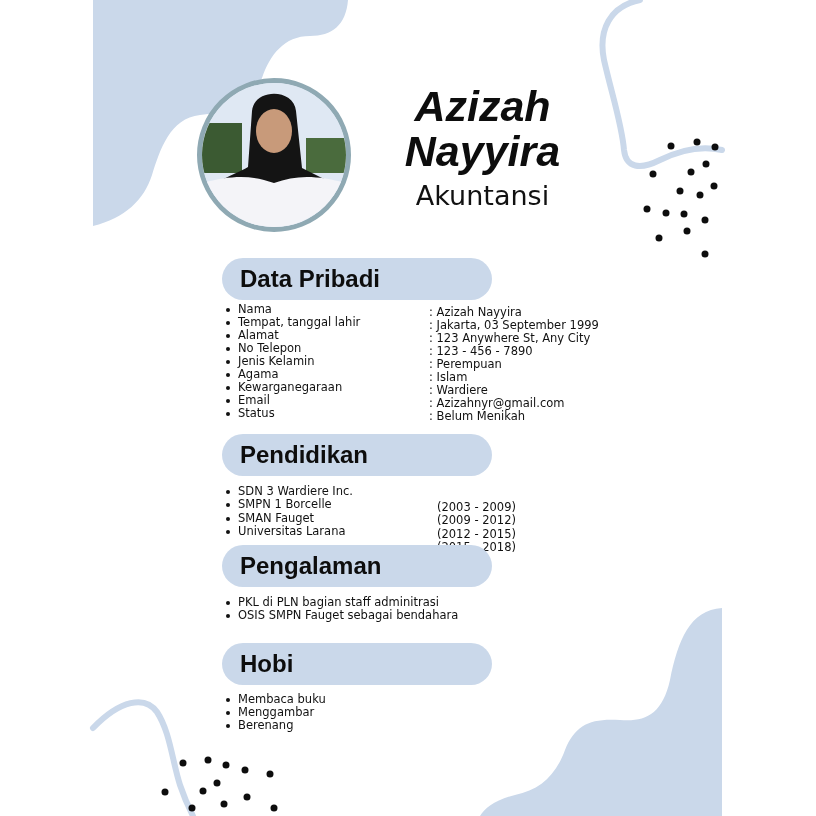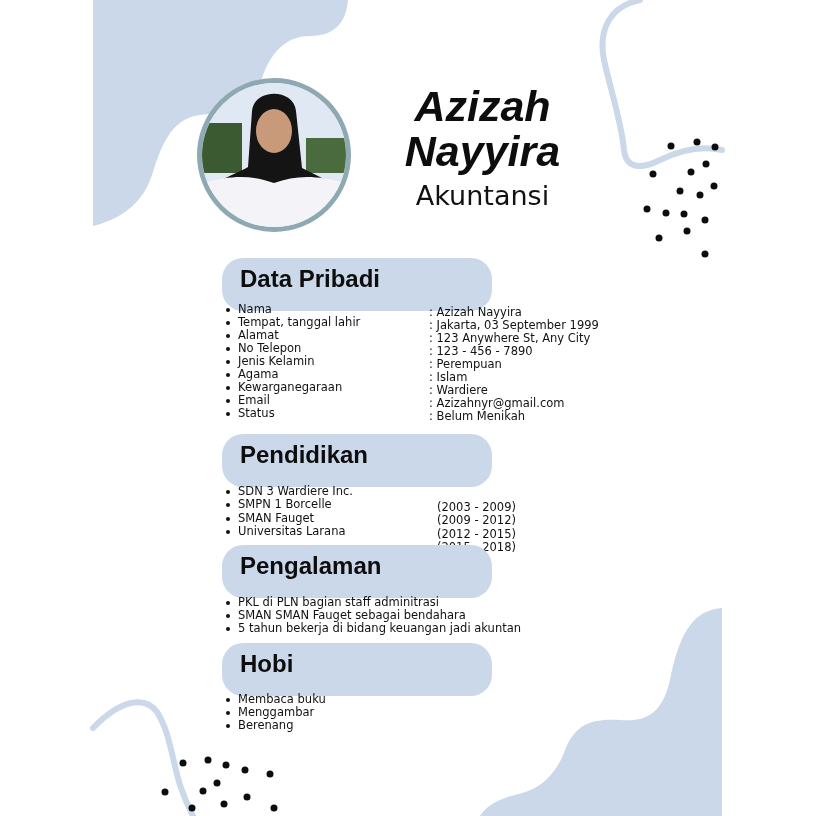--- a/index.html
+++ b/index.html
@@ -6,21 +6,21 @@
   body { width:816px; height:816px; position:relative; overflow:hidden;
          font-family:"DejaVu Sans", sans-serif; color:#111; }
   .page { position:absolute; left:93px; top:0; width:630px; height:816px; background:#fff; overflow:hidden; }
   .deco { position:absolute; left:0; top:0; width:816px; height:816px; pointer-events:none; }
   .photo { position:absolute; left:197px; top:78px; width:154px; height:154px; border-radius:50%;
            border:5px solid #8fa9b3; box-sizing:border-box; overflow:hidden; background:#dfe7f2; }
   .name { position:absolute; left:380px; top:84px; width:205px; text-align:center;
           font-family:"Liberation Sans", sans-serif; font-weight:bold; font-size:43px; line-height:45px; color:#0d0d0d;font-style:italic; }
   .role { position:absolute; left:380px; top:180px; width:205px; text-align:center;
           font-family:"DejaVu Sans", sans-serif; font-size:27px; color:#111; }
-  .pill { position:absolute; left:222px; width:270px; height:53px; background:#cad8ea;
+  .pill { position:absolute; left:222px; width:270px; height:42px; background:#cad8ea;
           border-radius:21px; box-sizing:border-box; padding-left:18px;
           font-family:"Liberation Sans", sans-serif; font-weight:bold; font-size:24px; line-height:42px; color:#0d0d0d; }
   .list { position:absolute; left:224px; margin:0; padding:0; list-style:none; font-size:11.5px; line-height:13px; color:#111; }
   .list li { position:relative; padding-left:14px; white-space:nowrap; }
   .list li::before { content:""; position:absolute; left:2px; top:5px; width:4px; height:4px; border-radius:50%; background:#111; }
   .vals { position:absolute; left:424px; margin:5px; padding:0; list-style:none; font-size:11.5px; line-height:13px; color:#111; }
   .vals li { white-space:nowrap; }
   .years { position:absolute; left:421px; margin:16px; padding:0; list-style:none; font-size:11.5px; line-height:13.3px; color:#111; }
 </style>
 </head>
@@ -124,22 +124,21 @@
 <ul class="years" style="top:485px;">
   <li>(2003 - 2009)</li>
   <li>(2009 - 2012)</li>
   <li>(2012 - 2015)</li>
   <li>(2015 - 2018)</li>
 </ul>
 
 <div class="pill" style="top:545px;">Pengalaman</div>
 <ul class="list" style="top:596px;">
   <li>PKL di PLN bagian staff adminitrasi</li>
-  <li>SMAN SMAN Fauget sebagai bendahara</li>
-  <li>5 tahun bekerja di bidang keuangan jadi akuntan</li>
+  <li>OSIS SMPN Fauget sebagai bendahara</li>
 </ul>
 
 <div class="pill" style="top:643px;">Hobi</div>
 <ul class="list" style="top:693px;">
   <li>Membaca buku</li>
   <li>Menggambar</li>
   <li>Berenang</li>
 </ul>
 
 </body></html>

